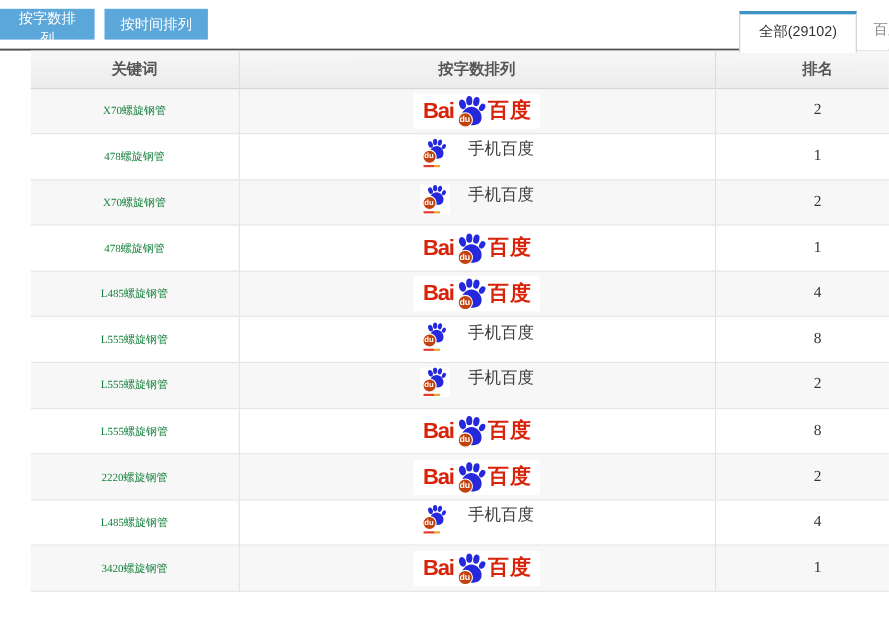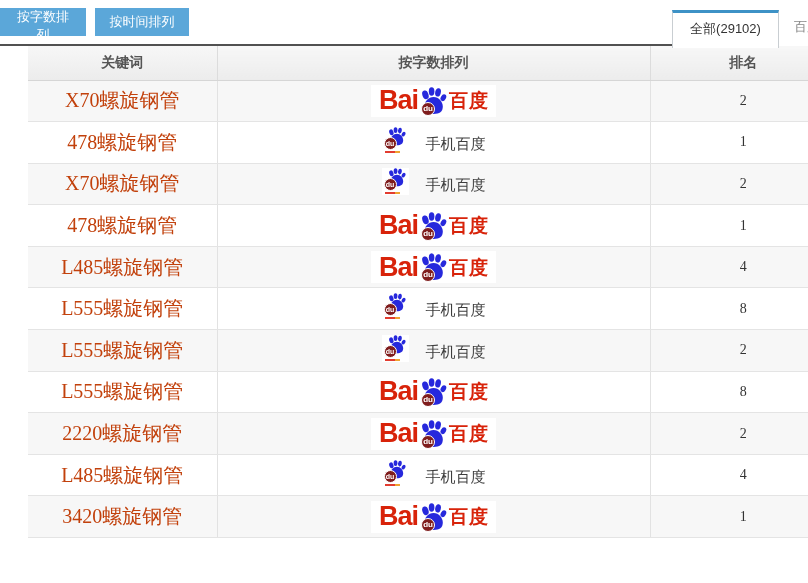--- a/index.html
+++ b/index.html
@@ -31,38 +31,38 @@
     font-size: 14px; font-weight: bold; color: #555; text-align: center;
     border-right: 1px solid #dcdcdc; border-bottom: 1px solid #d6d6d6; }
   th:last-child { border-right: none; }
 
   td { height: 41.6px; text-align: center; vertical-align: middle;
     border-right: 1px solid #e2e2e2; border-bottom: 1px solid #e4e4e4; }
   td:last-child { border-right: none; }
   tbody tr:nth-child(odd) td { background: #f7f7f7; }
   tbody tr:nth-child(even) td { background: #ffffff; }
 
-  td.kw { font-family: "Liberation Serif", serif; font-size: 20px;
-    color: #c2410c; cursor: pointer; }
+  td.kw { font-family: "Liberation Serif", serif; font-size: 10px;
+    color: #15803d; cursor: pointer; }
   td.rank { font-family: "Liberation Serif", serif; font-size: 14px; color: #333; }
 
   
   .baidu-logo { display: inline-flex; align-items: center; background: #fff;
     padding: 2px 7px 2px 8px; line-height: 1; }
-  .bai { font-size: 27px; font-weight: bold; color: #d8230a; letter-spacing: -1px; }
+  .bai { font-size: 20px; font-weight: bold; color: #d8230a; letter-spacing: -1px; }
   .paw-box { position: relative; width: 28px; height: 28px; margin: 0 2px 0 1px; }
   .paw-box svg { display: block; width: 28px; height: 28px; }
   .du-badge { position: absolute; left: 2px; bottom: -1px; width: 14px; height: 14px;
-    border-radius: 50%; background: #7f1d1d; border: 1px solid #fff; color: #fff;
+    border-radius: 50%; background: #c2410c; border: 1px solid #fff; color: #fff;
     font-size: 8px; font-weight: bold; display: flex; align-items: center;
     justify-content: center; line-height: 1; }
   .cn { font-size: 19px; font-weight: bold; color: #d8230a; letter-spacing: 1px; }
 
   
-  .mobile-engine { display: inline-flex; align-items: flex-end; gap: 17px; }
+  .mobile-engine { display: inline-flex; align-items: flex-start; gap: 17px; }
   .micon { position: relative; width: 27px; height: 27px; background: #fff; }
   .micon svg { position: absolute; top: 0; left: 5px; width: 19px; height: 19px; }
   .micon .du-badge { left: 2px; bottom: 4px; width: 13px; height: 13px; font-size: 7px; }
   .micon .underline { position: absolute; left: 3px; bottom: 1px; width: 15px;
     height: 2px; background: linear-gradient(90deg, #e23c30 65%, #f0a330 65%); }
   .mlabel { font-size: 15px; color: #3d3d3d; }
 
   .paw-fill { fill: #2628dc; }
 </style>
 </head>

